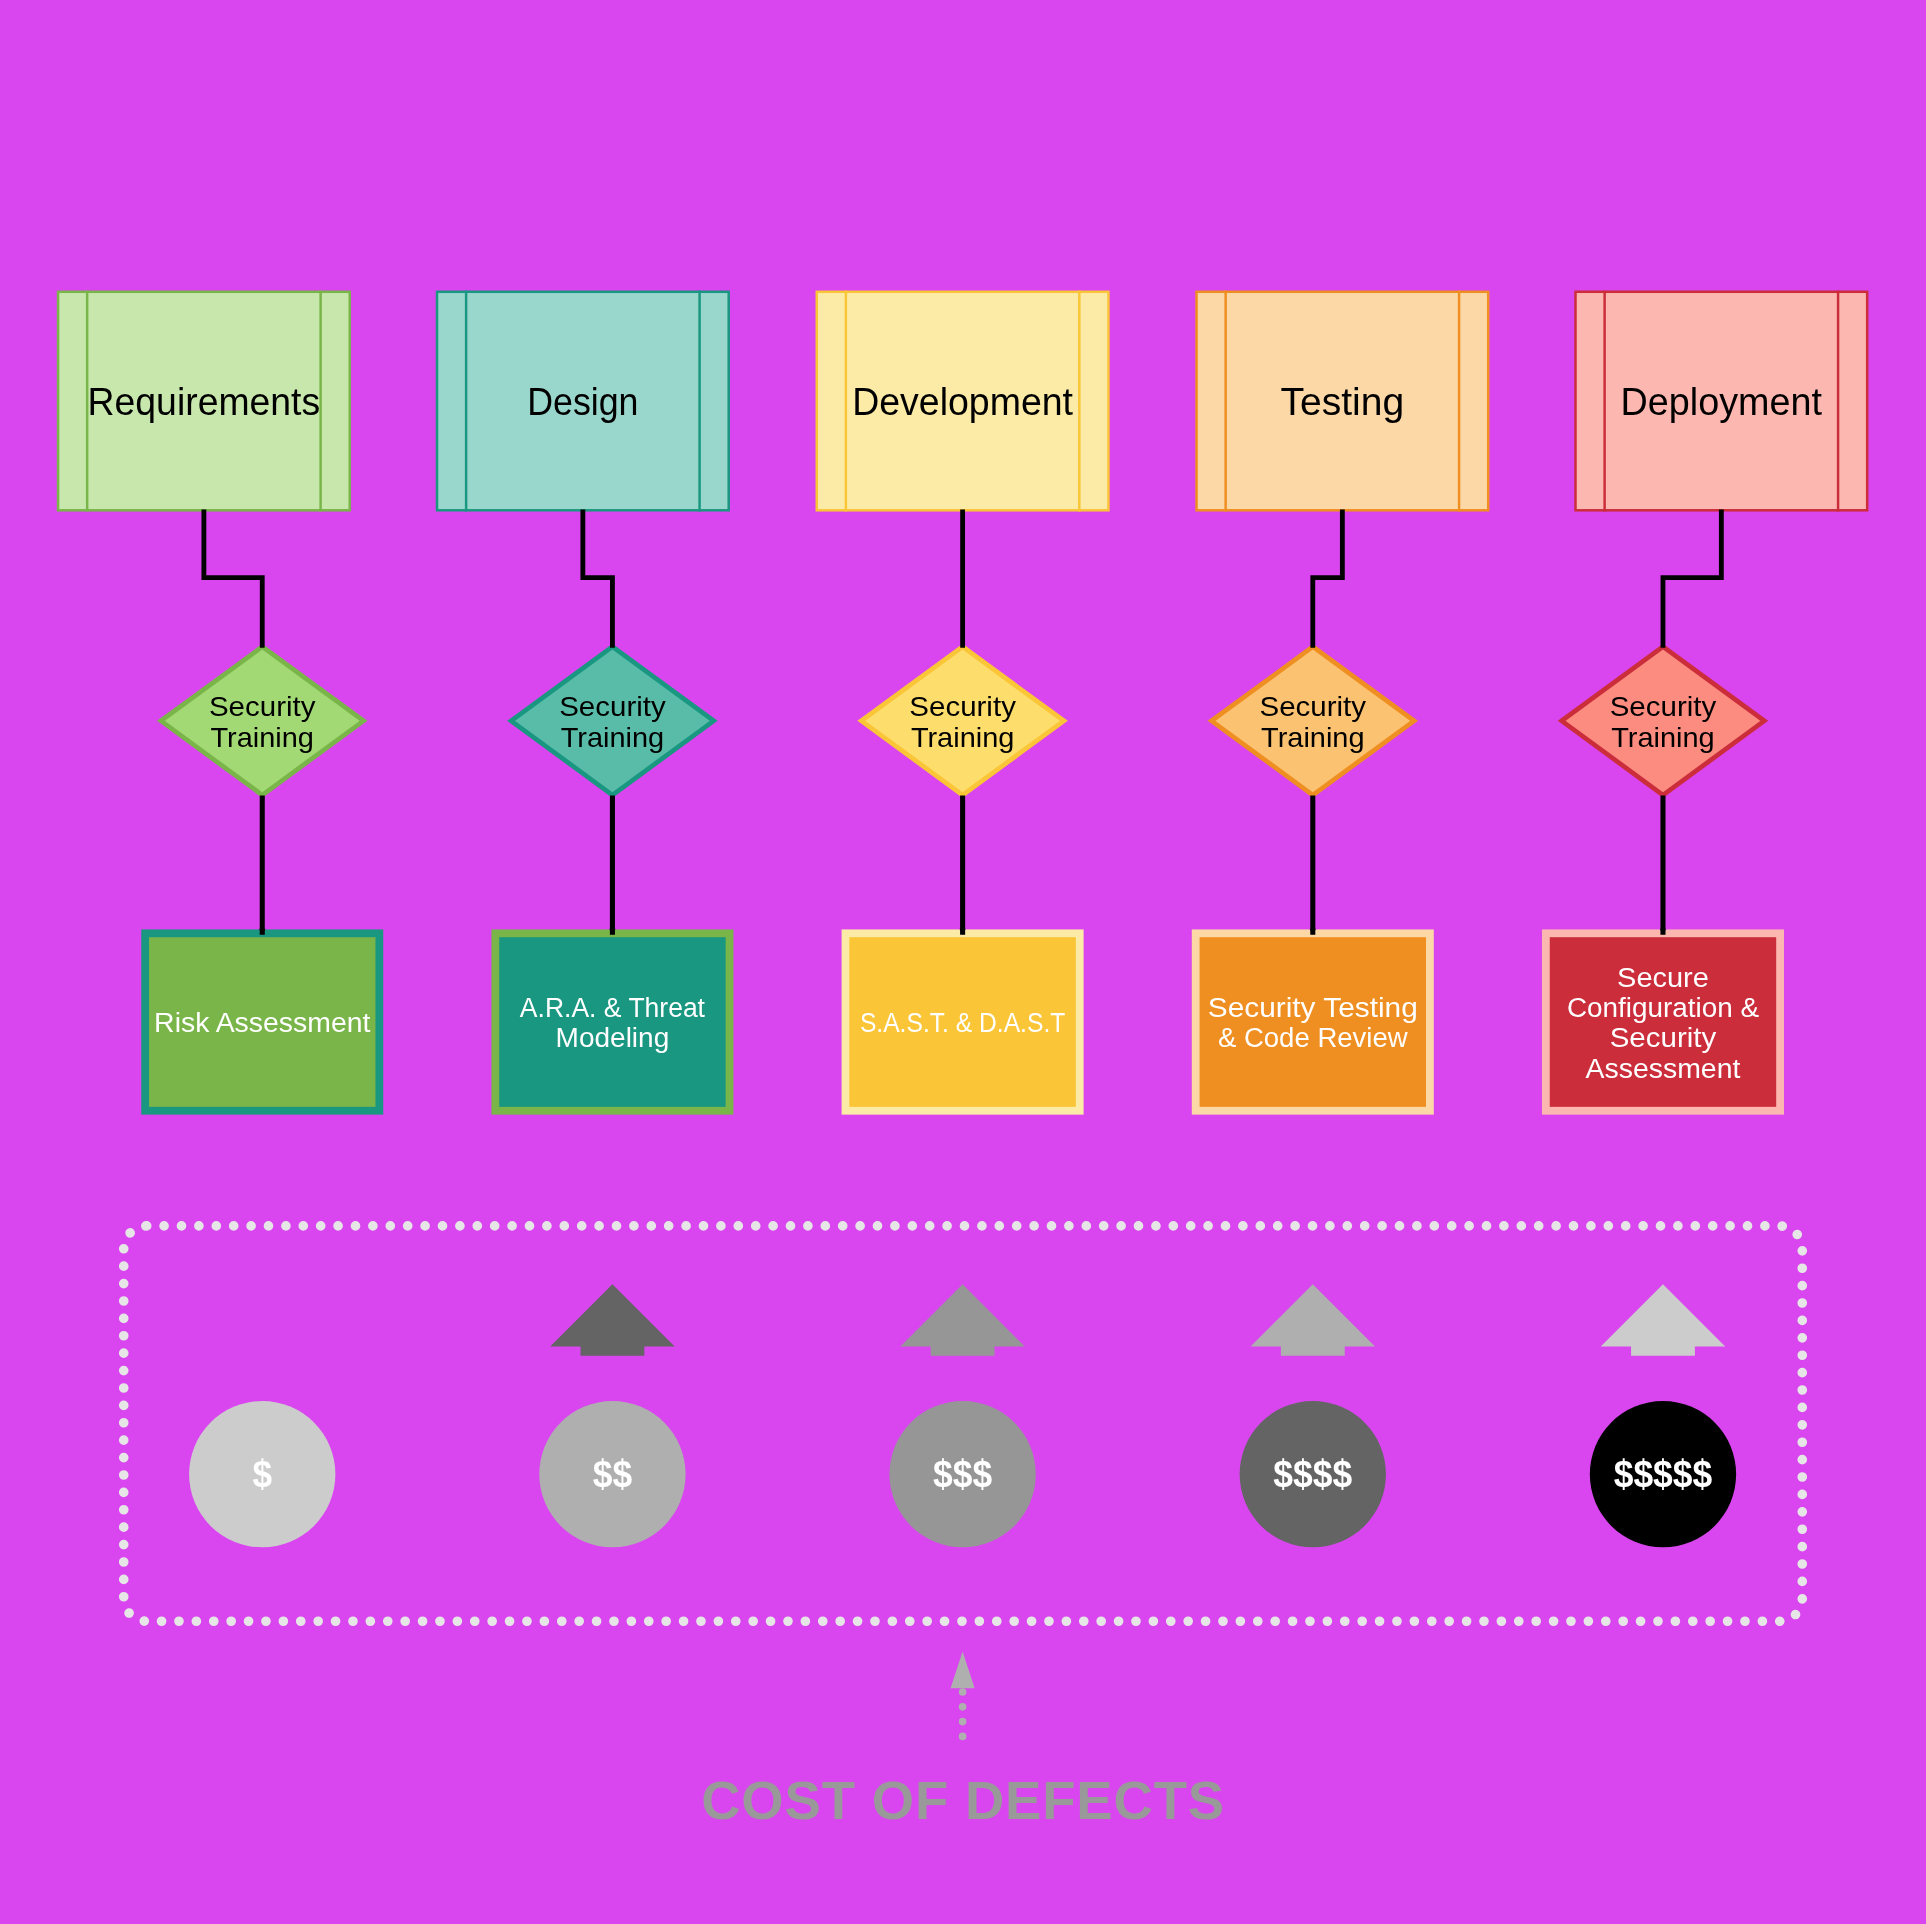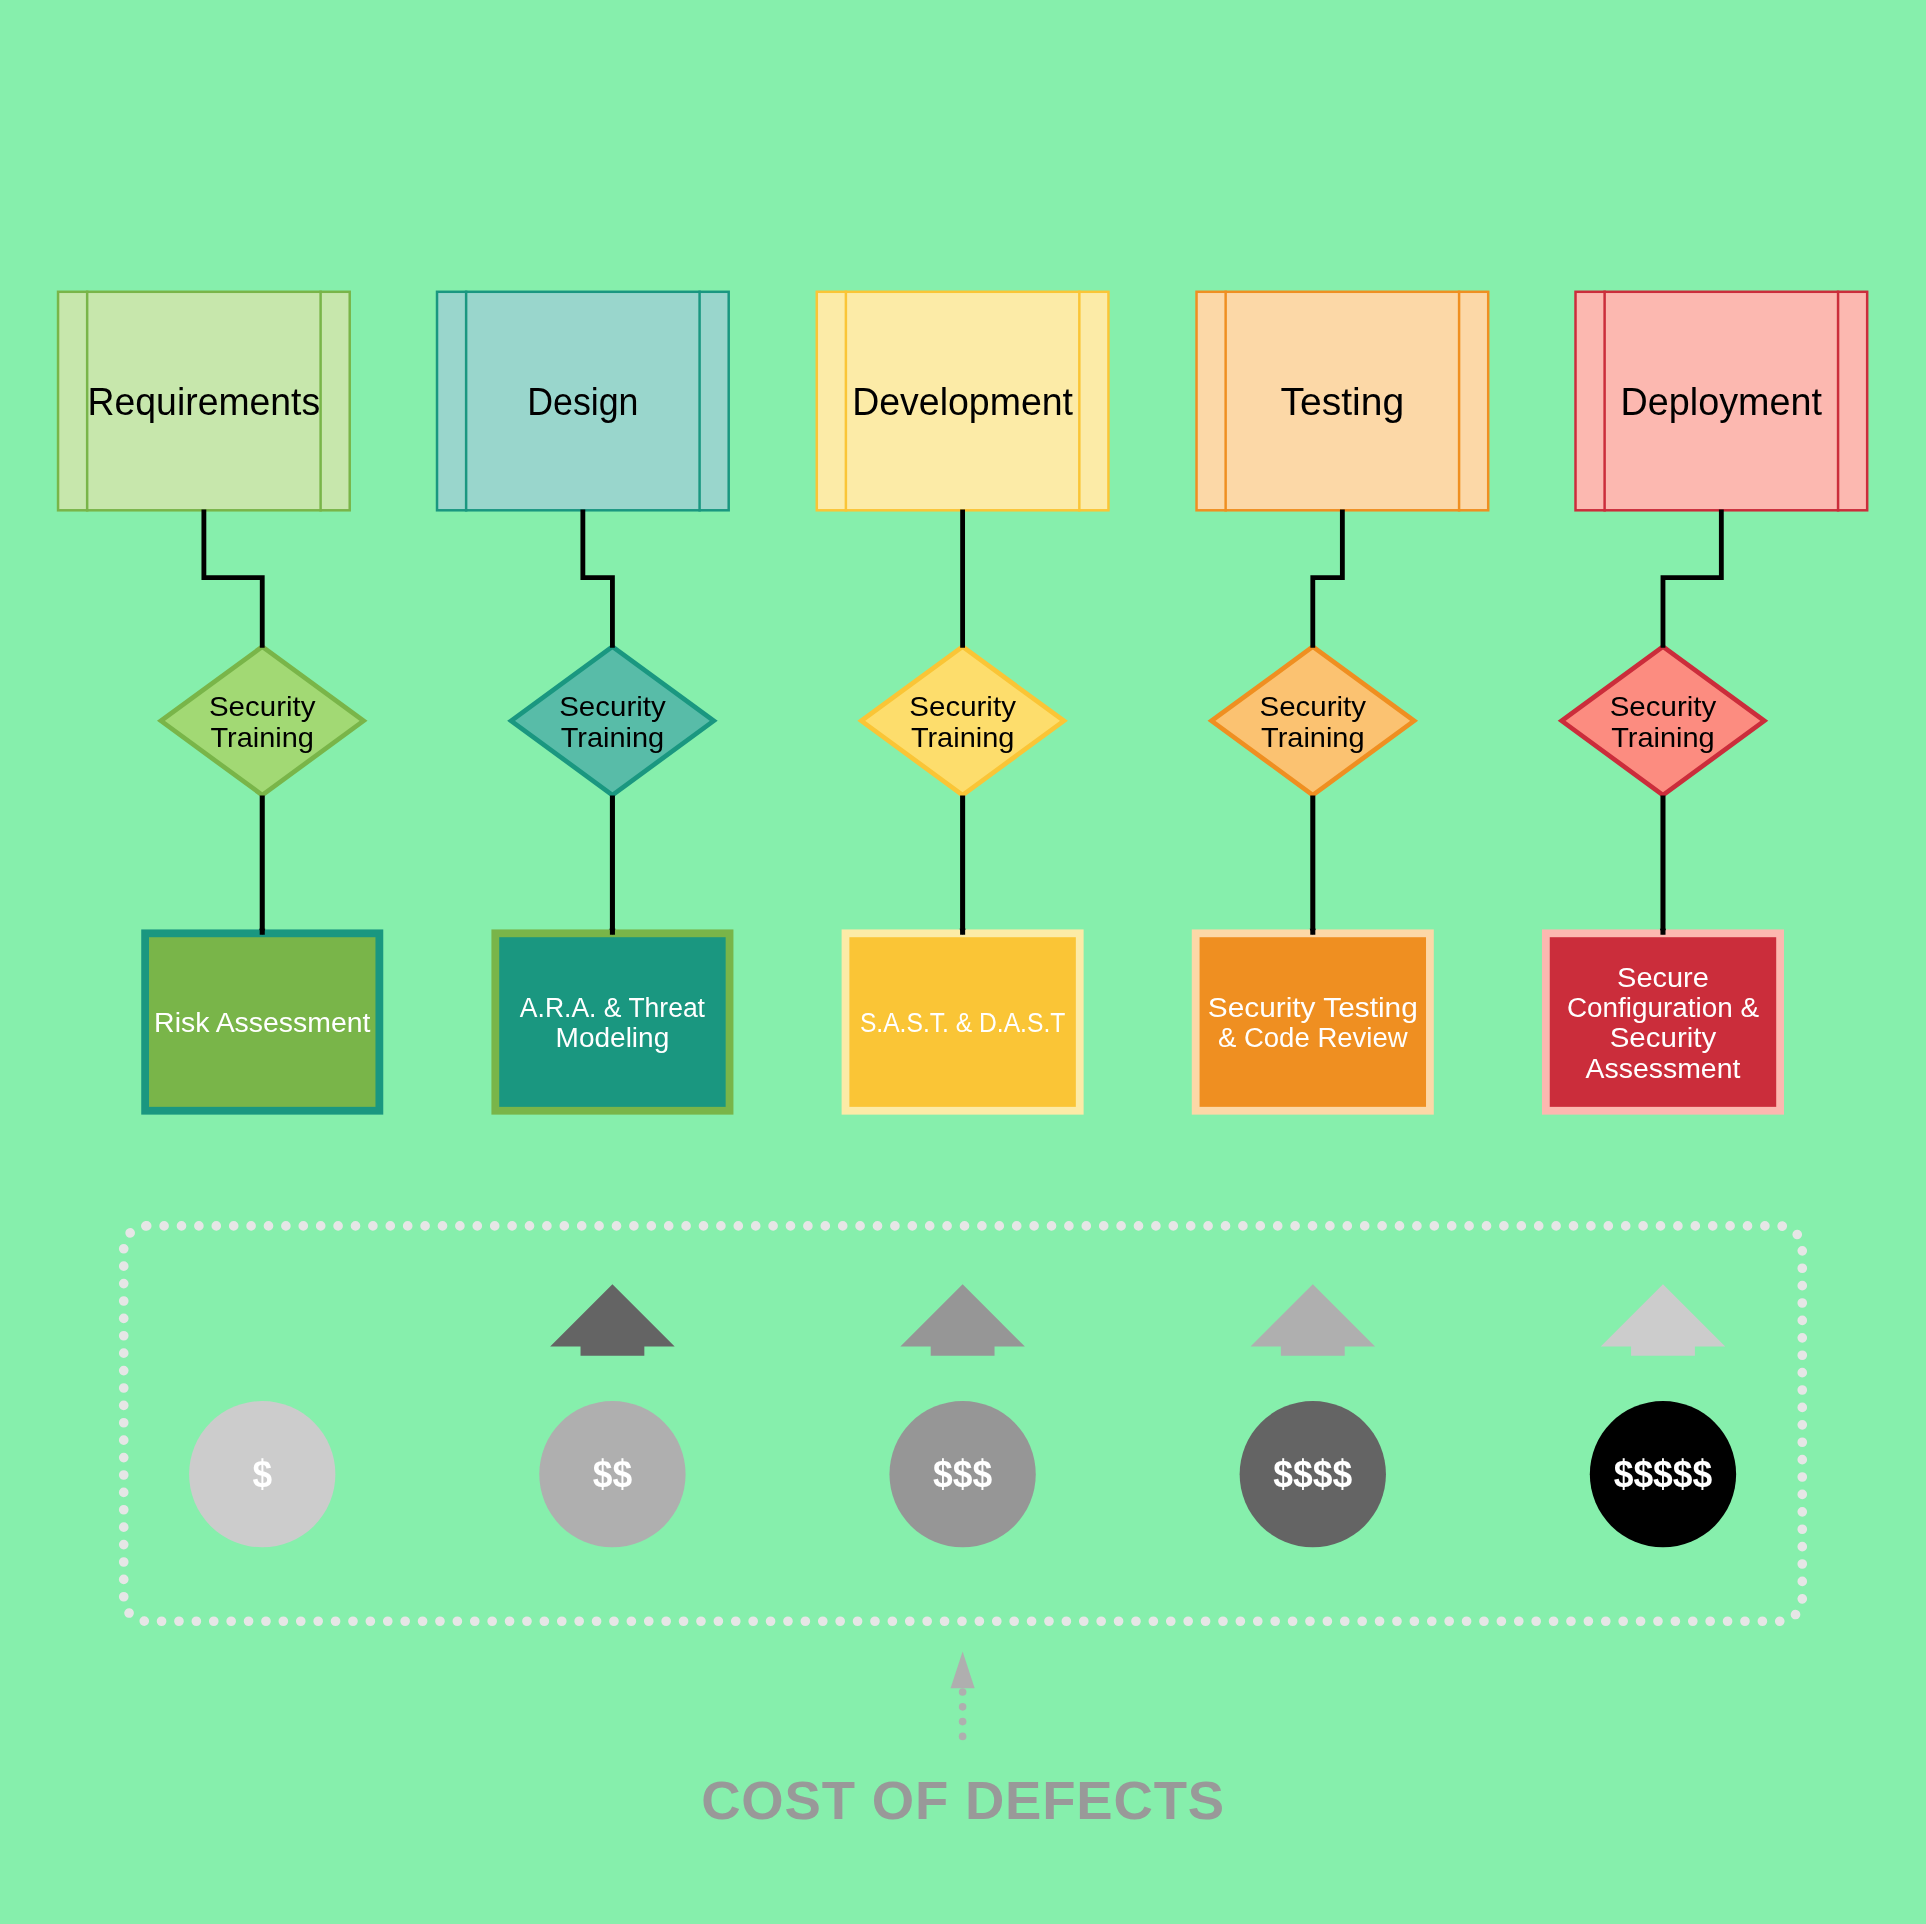--- a/index.html
+++ b/index.html
@@ -1,19 +1,19 @@
 <!DOCTYPE html>
 <html style="font-size:12.5px"><head>
 <meta charset="utf-8">
 <title>Secure SDLC Diagram</title>
 <style>
   html,body{margin:0;padding:0;background:#000;}
   body{width:1926px;height:1925px;overflow:hidden;
        font-family:"Liberation Sans","DejaVu Sans",sans-serif;}
-  #stage{position:relative;width:1926px;height:1925px;background:#86efac;}
+  #stage{position:relative;width:1926px;height:1925px;background:#d946ef;}
   svg.layer{position:absolute;left:0;top:0;width:1926px;height:1925px;overflow:visible;}
 </style>
 </head>
 <body>
 
 <div id="stage">
   <svg class="layer" viewBox="0 0 2475 2473">
     <g id="g-phases">
         <g>
           <rect x="74.6" y="374.6" width="374.8" height="280.8" fill="#c7e7ac" stroke="#79b549" stroke-width="3.2"></rect>

